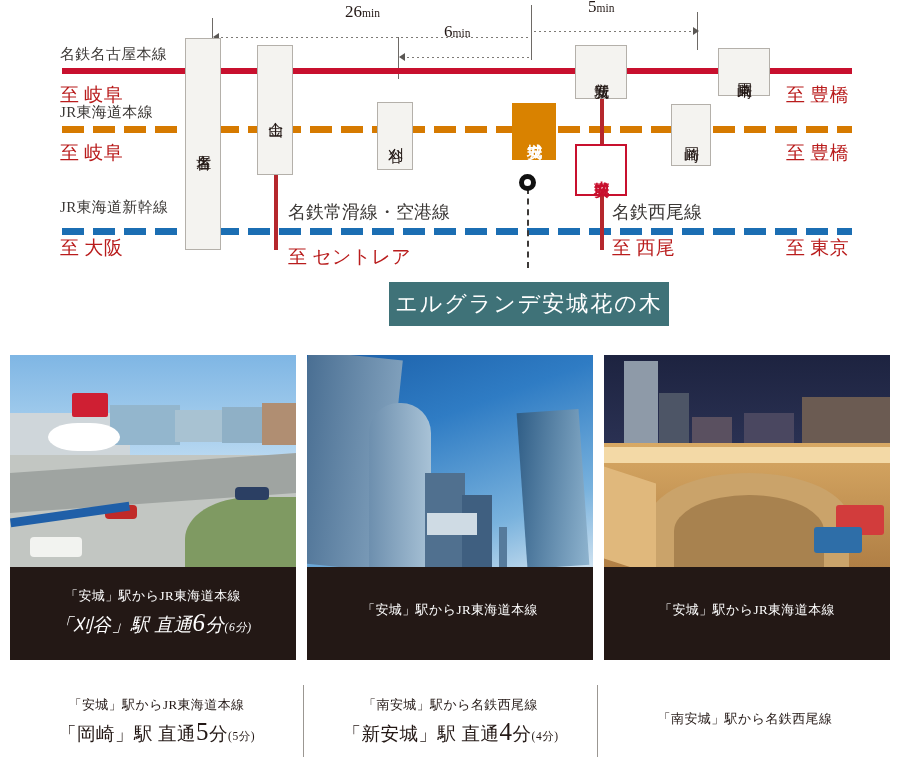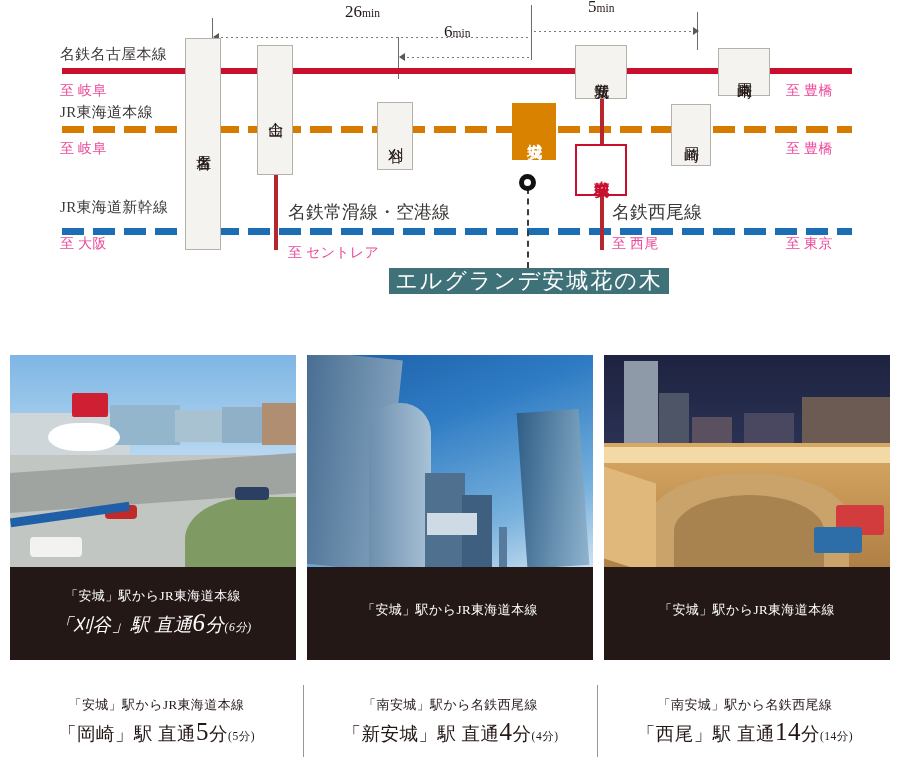--- a/index.html
+++ b/index.html
@@ -48,21 +48,21 @@
   .station.redbox{
     background:#ffffff;border:2px solid #c8102e;color:#c8102e;font-weight:bold;
   }
   .station.vert{writing-mode:vertical-rl;text-orientation:upright;}
 
   .line-label{
     position:absolute;font-size:15px;color:#3b3836;white-space:nowrap;
     letter-spacing:0.3px;
   }
   .dir-label{
-    position:absolute;font-size:14px;color:#ec4899;white-space:nowrap;
+    position:absolute;font-size:19px;color:#b91c1c;white-space:nowrap;
     letter-spacing:0.3px;
   }
   .branch-label{
     position:absolute;font-size:18px;color:#3b3836;white-space:nowrap;
   }
 
   
   .tick{position:absolute;width:1px;background:#6e6a66;}
   .measure{position:absolute;height:1px;
     background:repeating-linear-gradient(90deg,#7d7a76 0px,#7d7a76 2px,transparent 2px,transparent 5px);}
@@ -208,21 +208,21 @@
   <div class="station vert" style="left:671px;top:104px;width:40px;height:62px;">
     <span>岡崎</span>
   </div>
 
   <div class="station vert" style="left:718px;top:48px;width:52px;height:48px;">
     <span>東岡崎</span>
   </div>
 
   <div class="marker-stem" style="left:527px;top:188px;height:80px;"></div>
   <div class="marker-ring" style="left:519px;top:174px;"></div>
-  <div class="property-banner" style="left:389px;top:268px;width:280px;height:26px;">
+  <div class="property-banner" style="left:389px;top:282px;width:280px;height:44px;">
     <span>エルグランデ安城花の木</span>
   </div>
 </div>
 
 <div id="photo-row">
 
   <div class="photo-card">
     <div class="photo">
       <div class="sky-day"></div>
       <div class="ph-shape" style="left:0;top:58px;width:120px;height:50px;background:#cfd6da;"></div>
@@ -300,18 +300,14 @@
   <div class="text-card div-r">
     <div class="tc-from">「南安城」駅から名鉄西尾線</div>
     <div class="tc-main">
       <span>「新安城」駅</span>
       <span>直通</span><span class="big">4</span><span>分</span><span class="paren">(4分)</span>
     </div>
   </div>
 
   <div class="text-card">
     <div class="tc-from">「南安城」駅から名鉄西尾線</div>
-    <div class="tc-main">
-      <span>「西尾」駅</span>
-      <span>直通</span><span class="big">14</span><span>分</span><span class="paren">(14分)</span>
-    </div>
   </div>
 </div>
 
 </body></html>

